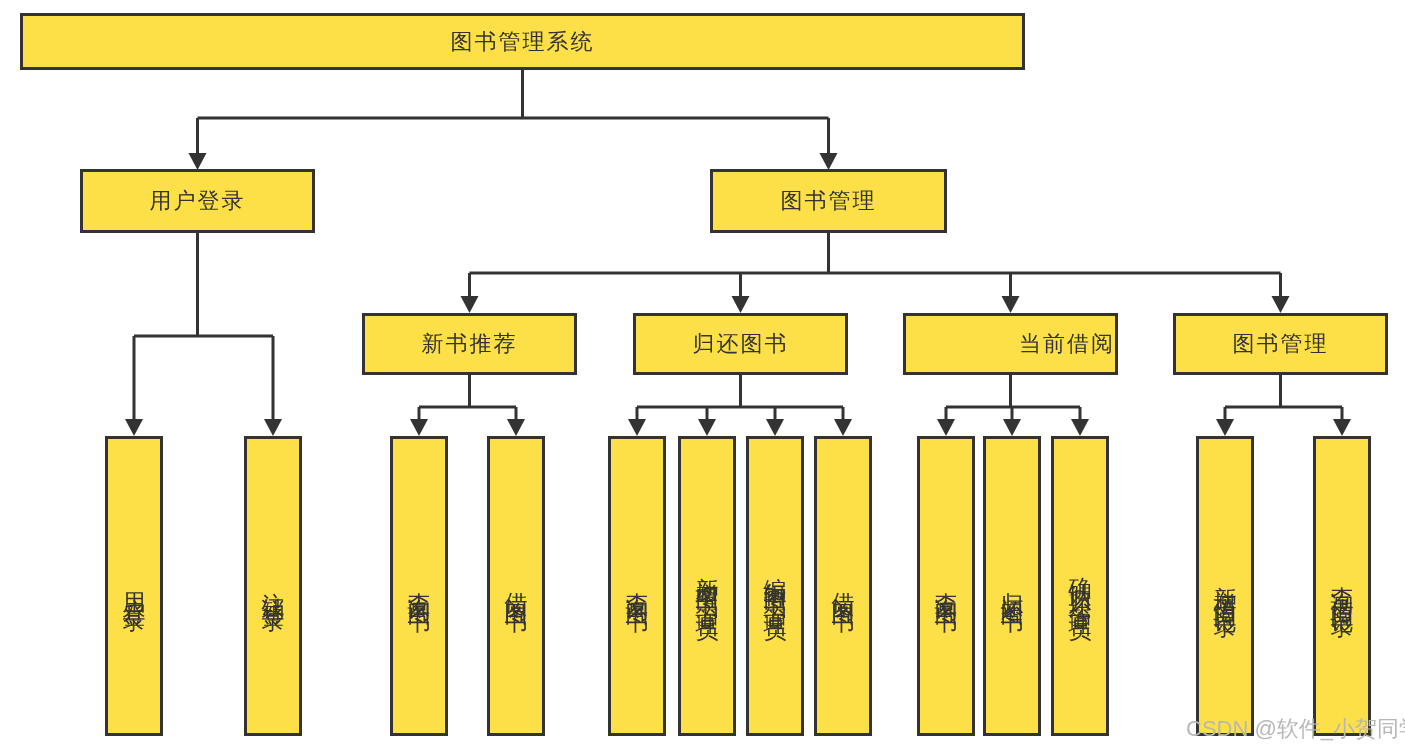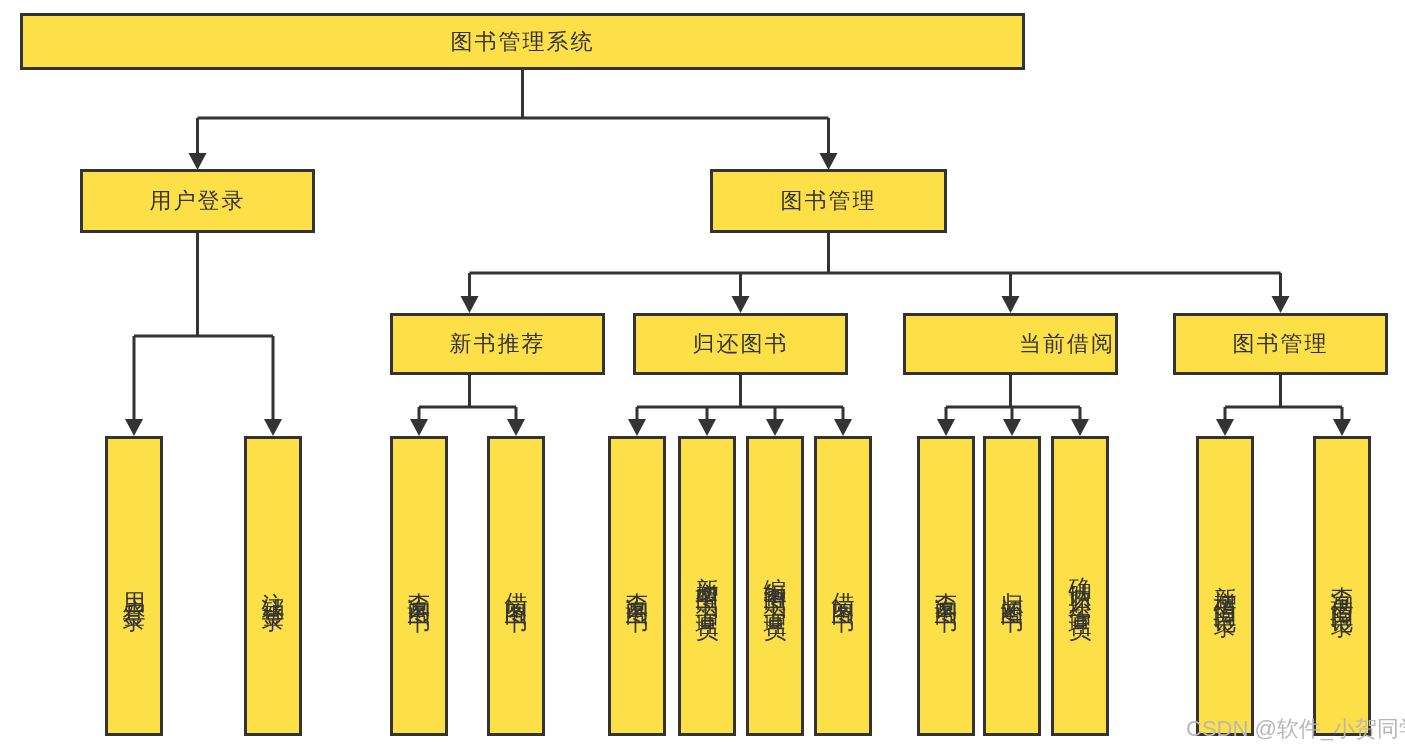--- a/index.html
+++ b/index.html
@@ -43,21 +43,21 @@
     writing-mode: vertical-rl;
     font-size: 23px;
     letter-spacing: 6px;
     line-height: 1;
     white-space: nowrap;
   }
   .root  { left: 20px;  top: 13px;  width: 1005px; height: 57px; }
   .l2a   { left: 80px;  top: 169px; width: 235px;  height: 64px; }
   .l2b   { left: 710px; top: 169px; width: 237px;  height: 64px; }
   .l3    { top: 313px; width: 215px; height: 62px; }
-  .l3a   { left: 362px; margin-left: 28px; }
+  .l3a   { left: 362px; }
   .l3b   { left: 633px; }
   .l3c   { left: 903px; justify-content: flex-end; }
   .l3d   { left: 1173px; }
   .leaf  { top: 436px; width: 58px; height: 300px; }
   .lfA1  { left: 105px; }
   .lfA2  { left: 244px; }
   .lfB1  { left: 390px; }
   .lfB2  { left: 487px; }
   .lfC1  { left: 608px; }
   .lfC2  { left: 678px; }

